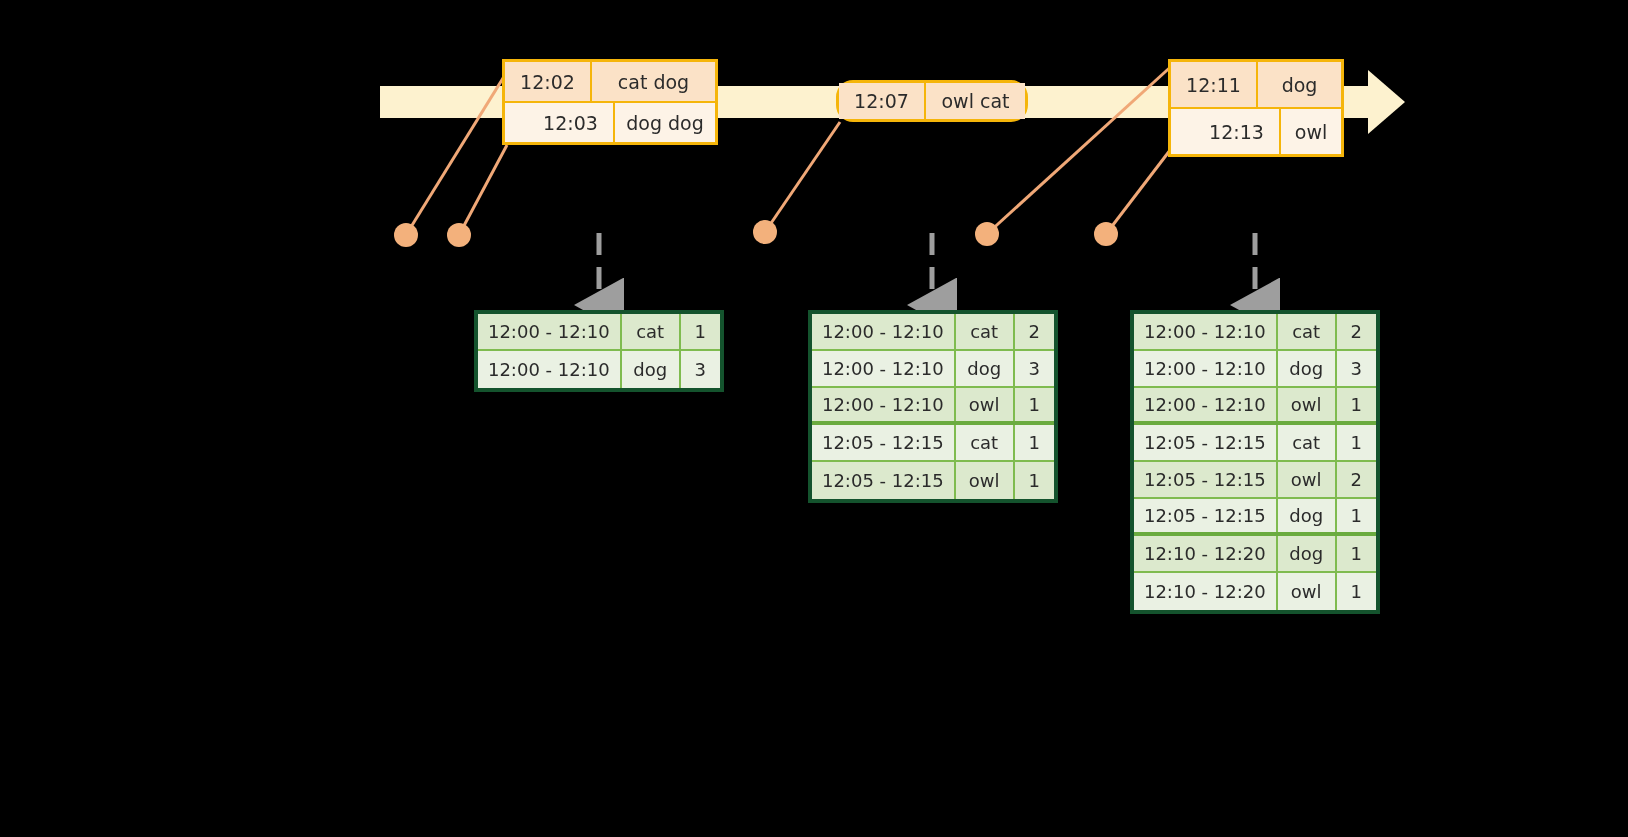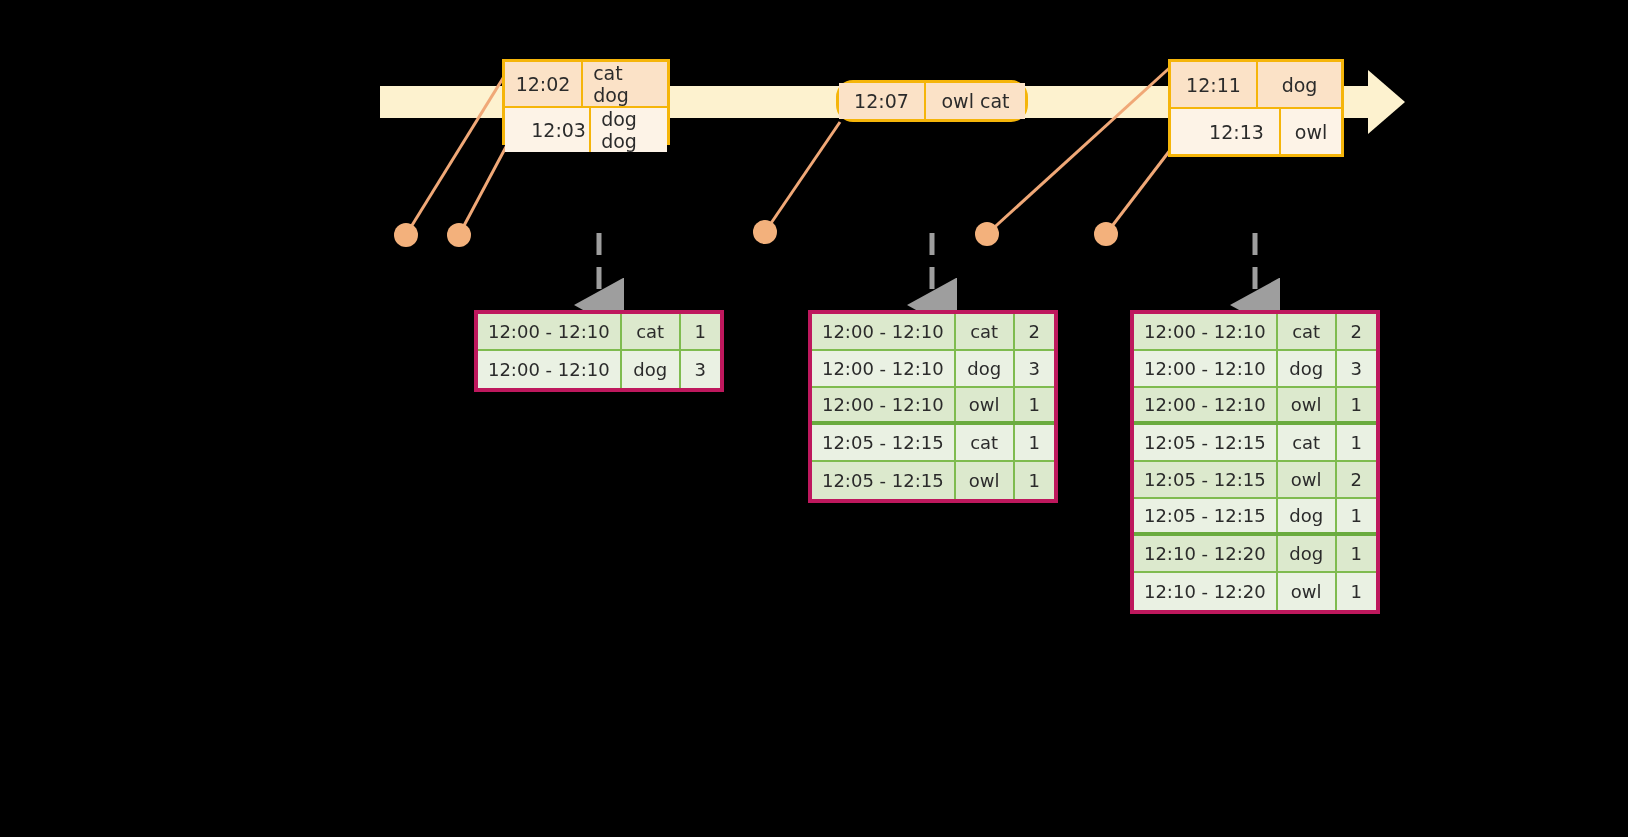--- a/index.html
+++ b/index.html
@@ -78,28 +78,28 @@
   .event-words {
     flex: 1 1 auto;
     display: flex;
     align-items: center;
     justify-content: center;
     font-size: 19px;
     color: #2b2b2b;
     padding: 0 10px;
   }
 
-  #event-box-1 { left: 502px; top: 59px;  width: 168px; height: 86px; }
+  #event-box-1 { left: 502px; top: 59px;  width: 216px; height: 86px; }
   #event-box-2 { left: 836px; top: 80px;  width: 192px; height: 42px; border-radius: 17px; }
   #event-box-3 { left: 1168px; top: 59px; width: 176px; height: 98px; }
 
   
   .result-table {
     position: absolute;
-    border: 4px solid #be185d;
+    border: 4px solid #14532d;
     box-sizing: border-box;
     background: #ffffff;
   }
   .rt-row {
     display: flex;
     height: 37px;
     box-sizing: border-box;
   }
   .rt-row.shade-a { background: #dce9cd; }
   .rt-row.shade-b { background: #eaf1e3; }

